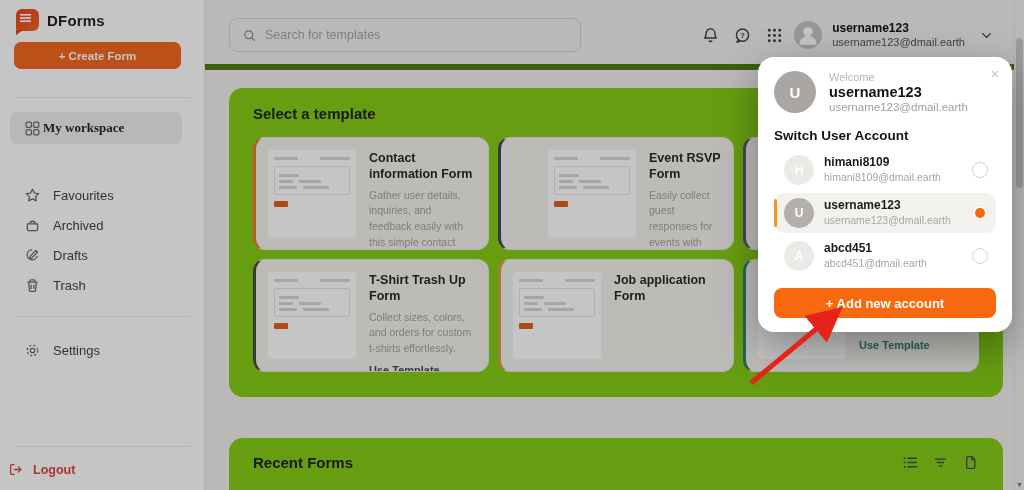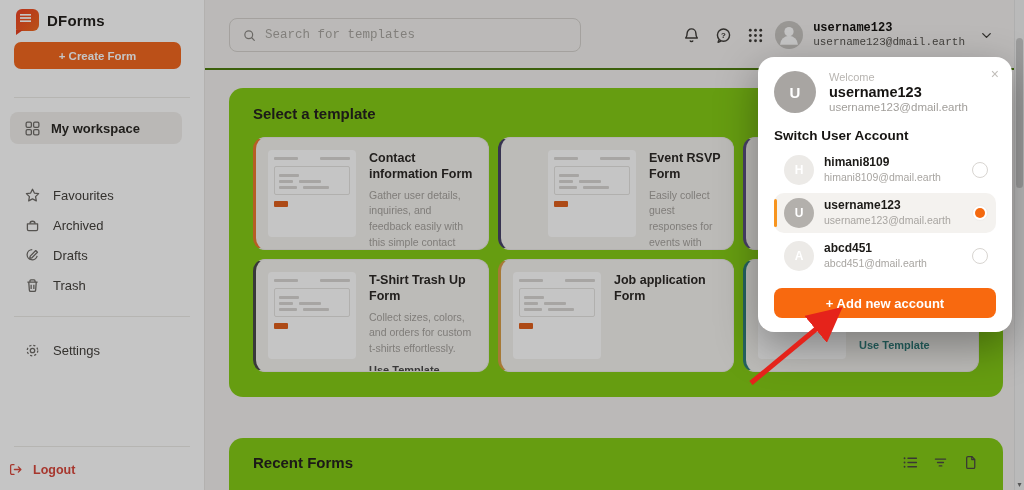--- a/index.html
+++ b/index.html
@@ -12,33 +12,33 @@
   .logo-row { position:absolute; left:16px; top:9px; display:flex; align-items:center; gap:8px; }
   .logo-mark { position:relative; width:23px; height:22px; background:linear-gradient(135deg,#EF4123,#F06A1E); border-radius:6px 6px 6px 2px; }
   .logo-mark::after { content:""; position:absolute; left:0; bottom:-4px; border-left:7px solid #E8401F; border-bottom:5px solid transparent; }
   .logo-lines { position:absolute; left:4px; top:5px; width:11px; height:8px;
     background:linear-gradient(#fff 1.6px,transparent 1.6px) 0 0/11px 3.2px repeat-y; }
   .logo-text { font-size:15px; font-weight:bold; color:#221F1C; letter-spacing:.2px; }
   .create-btn { position:absolute; left:14px; top:42px; width:167px; height:27px; border:none; border-radius:7px;
     background:#F2671F; color:#fff; font-size:11.5px; font-weight:bold; font-family:inherit; cursor:pointer; }
   .sb-div { position:absolute; left:14px; right:14px; height:1px; background:#ECEAE7; }
   .workspace-item { position:absolute; left:10px; top:112px; width:172px; height:32px; background:#F1EFEC; border-radius:8px;
-    display:flex; align-items:center; gap:10px; padding-left:14px; cursor:pointer; }
+    display:flex; align-items:center; gap:2px; padding-left:14px; cursor:pointer;font-family:Liberation Serif, serif; }
   .workspace-item .lbl { font-size:13px; font-weight:bold; color:#2A2724; }
   .nav-item { position:absolute; left:14px; width:176px; height:24px; display:flex; align-items:center; gap:12px; padding-left:10px;
     font-size:13px; color:#44413D; cursor:pointer; }
   .icn { width:17px; height:17px; color:#6E6B67; flex:0 0 auto; }
   .icn svg { width:100%; height:100%; }
   .logout-item { position:absolute; left:8px; top:462px; display:flex; align-items:center; gap:10px;
     font-size:12.5px; font-weight:bold; color:#D9473B; cursor:pointer; }
   .logout-item .icn { color:#D9473B; width:15px; height:15px; }
 
   
   .main { position:absolute; left:205px; right:0; top:0; bottom:0; background:#F2F0EE; }
-  .topbar { position:absolute; left:0; right:0; top:0; height:70px; border-bottom:2px solid #4d7c0f;font-family:Liberation Mono, monospace; }
+  .topbar { position:absolute; left:0; right:0; top:0; height:70px; border-bottom:6px solid #4d7c0f; }
   .search-box { position:absolute; left:24px; top:18px; width:352px; height:34px; border:1.5px solid #D4D1CD; border-radius:8px;
     display:flex; align-items:center; gap:8px; padding:0 12px; background:transparent; }
   .search-box .icn { width:15px; height:15px; color:#8A8783; }
   .search-box input { border:none; outline:none; background:transparent; font-family:inherit; font-size:12.5px; color:#44413D; flex:1; }
   .search-box input::placeholder { color:#A8A5A0; }
   .topbar-right { position:absolute; right:30px; top:0; height:70px; display:flex; align-items:center; }
   .tb-icon { width:19px; height:19px; color:#3F3C39; cursor:pointer; }
   .tb-icon svg { width:100%; height:100%; }
   .avatar-sm { width:28px; height:28px; border-radius:50%; background:#C6C3C0; overflow:hidden; flex:0 0 auto; }
   .profile-text { line-height:1.25; margin-left:10px; margin-right:14px; cursor:pointer; }

